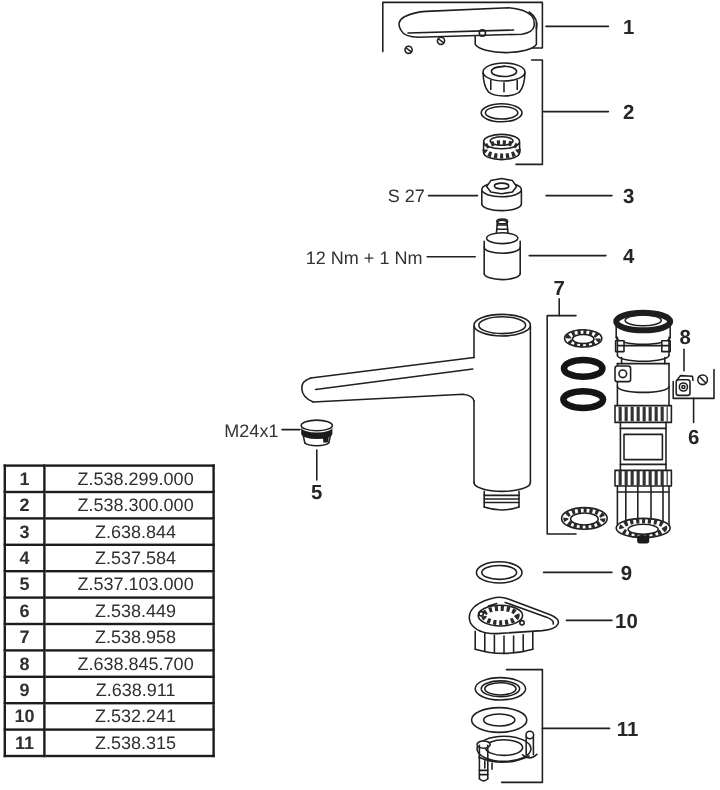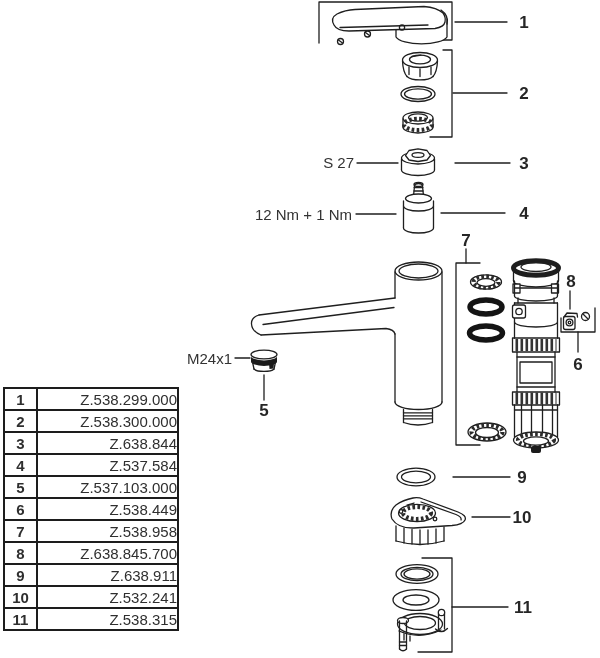--- a/index.html
+++ b/index.html
@@ -14,21 +14,21 @@
   .rib{stroke:#333333;stroke-width:12;fill:none;stroke-dasharray:2.6 2.4;}
   .oring{stroke:#141414;stroke-width:5.5;fill:none;}
   .capring{stroke:#1e1e1e;stroke-width:5;fill:#ffffff;}
   .lbl{font-family:"Liberation Sans",sans-serif;font-size:17px;font-weight:bold;fill:#262626;}
   .ann{font-family:"Liberation Sans",sans-serif;font-size:15px;fill:#333333;}
   
   .parts-table{position:absolute;left:3px;top:387px;border-collapse:collapse;}
   .parts-table td{border:2px solid #1d1d1d;height:20px;font-size:15px;color:#2f2f2f;
                   padding:0;vertical-align:middle;}
   .parts-table td.ref{width:31px;text-align:center;font-weight:bold;}
-  .parts-table td.pn{width:128px;text-align:right;padding-left:11px;}
+  .parts-table td.pn{width:128px;text-align:center;padding-left:11px;}
 </style>
 </head>
 <body>
 
 <div class="canvas">
 
 <svg width="600" height="658" viewBox="0 0 600 658">
 
   <g class="d">
 

